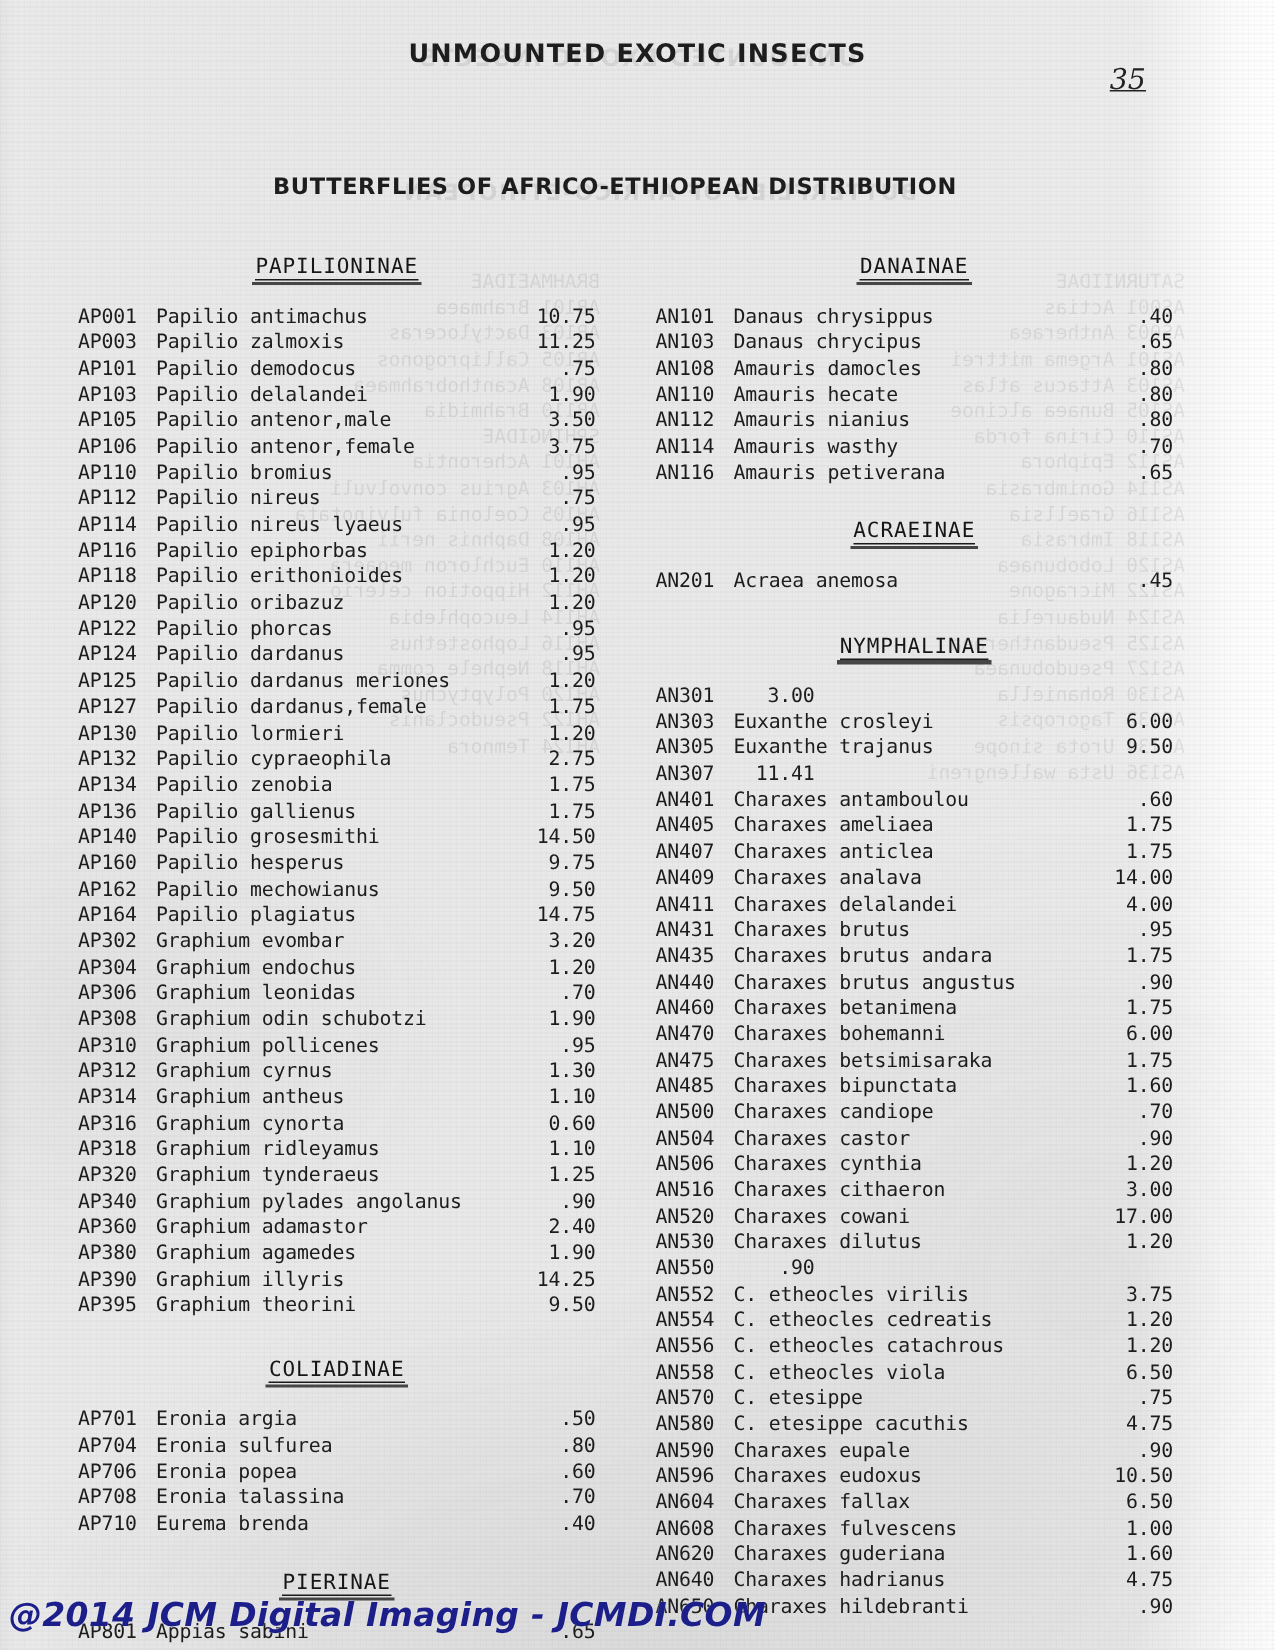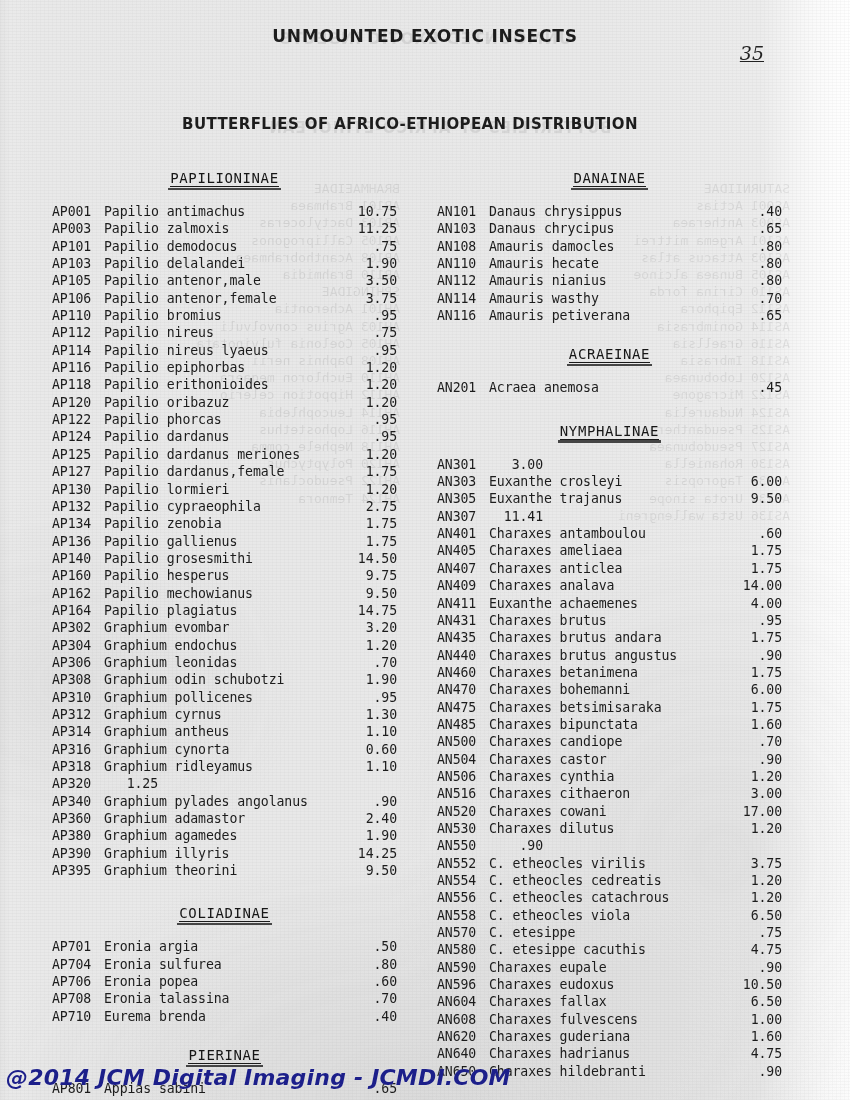--- a/index.html
+++ b/index.html
@@ -229,21 +229,21 @@
             <div class="row"><span class="code">AP164</span><span class="name">Papilio plagiatus</span><span class="price">14.75</span></div>
             <div class="row"><span class="code">AP302</span><span class="name">Graphium evombar</span><span class="price">3.20</span></div>
             <div class="row"><span class="code">AP304</span><span class="name">Graphium endochus</span><span class="price">1.20</span></div>
             <div class="row"><span class="code">AP306</span><span class="name">Graphium leonidas</span><span class="price">.70</span></div>
             <div class="row"><span class="code">AP308</span><span class="name">Graphium odin schubotzi</span><span class="price">1.90</span></div>
             <div class="row"><span class="code">AP310</span><span class="name">Graphium pollicenes</span><span class="price">.95</span></div>
             <div class="row"><span class="code">AP312</span><span class="name">Graphium cyrnus</span><span class="price">1.30</span></div>
             <div class="row"><span class="code">AP314</span><span class="name">Graphium antheus</span><span class="price">1.10</span></div>
             <div class="row"><span class="code">AP316</span><span class="name">Graphium cynorta</span><span class="price">0.60</span></div>
             <div class="row"><span class="code">AP318</span><span class="name">Graphium ridleyamus</span><span class="price">1.10</span></div>
-            <div class="row"><span class="code">AP320</span><span class="price">1.25</span></div>
+            <div class="row"><span class="code">AP320</span><span class="name">Graphium tynderaeus</span><span class="price">1.25</span></div>
             <div class="row"><span class="code">AP340</span><span class="name">Graphium pylades angolanus</span><span class="price">.90</span></div>
             <div class="row"><span class="code">AP360</span><span class="name">Graphium adamastor</span><span class="price">2.40</span></div>
             <div class="row"><span class="code">AP380</span><span class="name">Graphium agamedes</span><span class="price">1.90</span></div>
             <div class="row"><span class="code">AP390</span><span class="name">Graphium illyris</span><span class="price">14.25</span></div>
             <div class="row"><span class="code">AP395</span><span class="name">Graphium theorini</span><span class="price">9.50</span></div>
           </div>
         </div>
         <div class="sec-gap-l"></div>
         <div class="sec-block">
           <div class="sec-head"><span class="txt">COLIADINAE</span></div>
@@ -293,21 +293,21 @@
           <div class="sec-gap-s"></div>
           <div class="rows">
             <div class="row"><span class="code">AN301</span><span class="price">3.00</span></div>
             <div class="row"><span class="code">AN303</span><span class="name">Euxanthe crosleyi</span><span class="price">6.00</span></div>
             <div class="row"><span class="code">AN305</span><span class="name">Euxanthe trajanus</span><span class="price">9.50</span></div>
             <div class="row"><span class="code">AN307</span><span class="price">11.41</span></div>
             <div class="row"><span class="code">AN401</span><span class="name">Charaxes antamboulou</span><span class="price">.60</span></div>
             <div class="row"><span class="code">AN405</span><span class="name">Charaxes ameliaea</span><span class="price">1.75</span></div>
             <div class="row"><span class="code">AN407</span><span class="name">Charaxes anticlea</span><span class="price">1.75</span></div>
             <div class="row"><span class="code">AN409</span><span class="name">Charaxes analava</span><span class="price">14.00</span></div>
-            <div class="row"><span class="code">AN411</span><span class="name">Euxanthe achaemenes</span><span class="price">4.00</span></div>
+            <div class="row"><span class="code">AN411</span><span class="name">Charaxes delalandei</span><span class="price">4.00</span></div>
             <div class="row"><span class="code">AN431</span><span class="name">Charaxes brutus</span><span class="price">.95</span></div>
             <div class="row"><span class="code">AN435</span><span class="name">Charaxes brutus andara</span><span class="price">1.75</span></div>
             <div class="row"><span class="code">AN440</span><span class="name">Charaxes brutus angustus</span><span class="price">.90</span></div>
             <div class="row"><span class="code">AN460</span><span class="name">Charaxes betanimena</span><span class="price">1.75</span></div>
             <div class="row"><span class="code">AN470</span><span class="name">Charaxes bohemanni</span><span class="price">6.00</span></div>
             <div class="row"><span class="code">AN475</span><span class="name">Charaxes betsimisaraka</span><span class="price">1.75</span></div>
             <div class="row"><span class="code">AN485</span><span class="name">Charaxes bipunctata</span><span class="price">1.60</span></div>
             <div class="row"><span class="code">AN500</span><span class="name">Charaxes candiope</span><span class="price">.70</span></div>
             <div class="row"><span class="code">AN504</span><span class="name">Charaxes castor</span><span class="price">.90</span></div>
             <div class="row"><span class="code">AN506</span><span class="name">Charaxes cynthia</span><span class="price">1.20</span></div>

